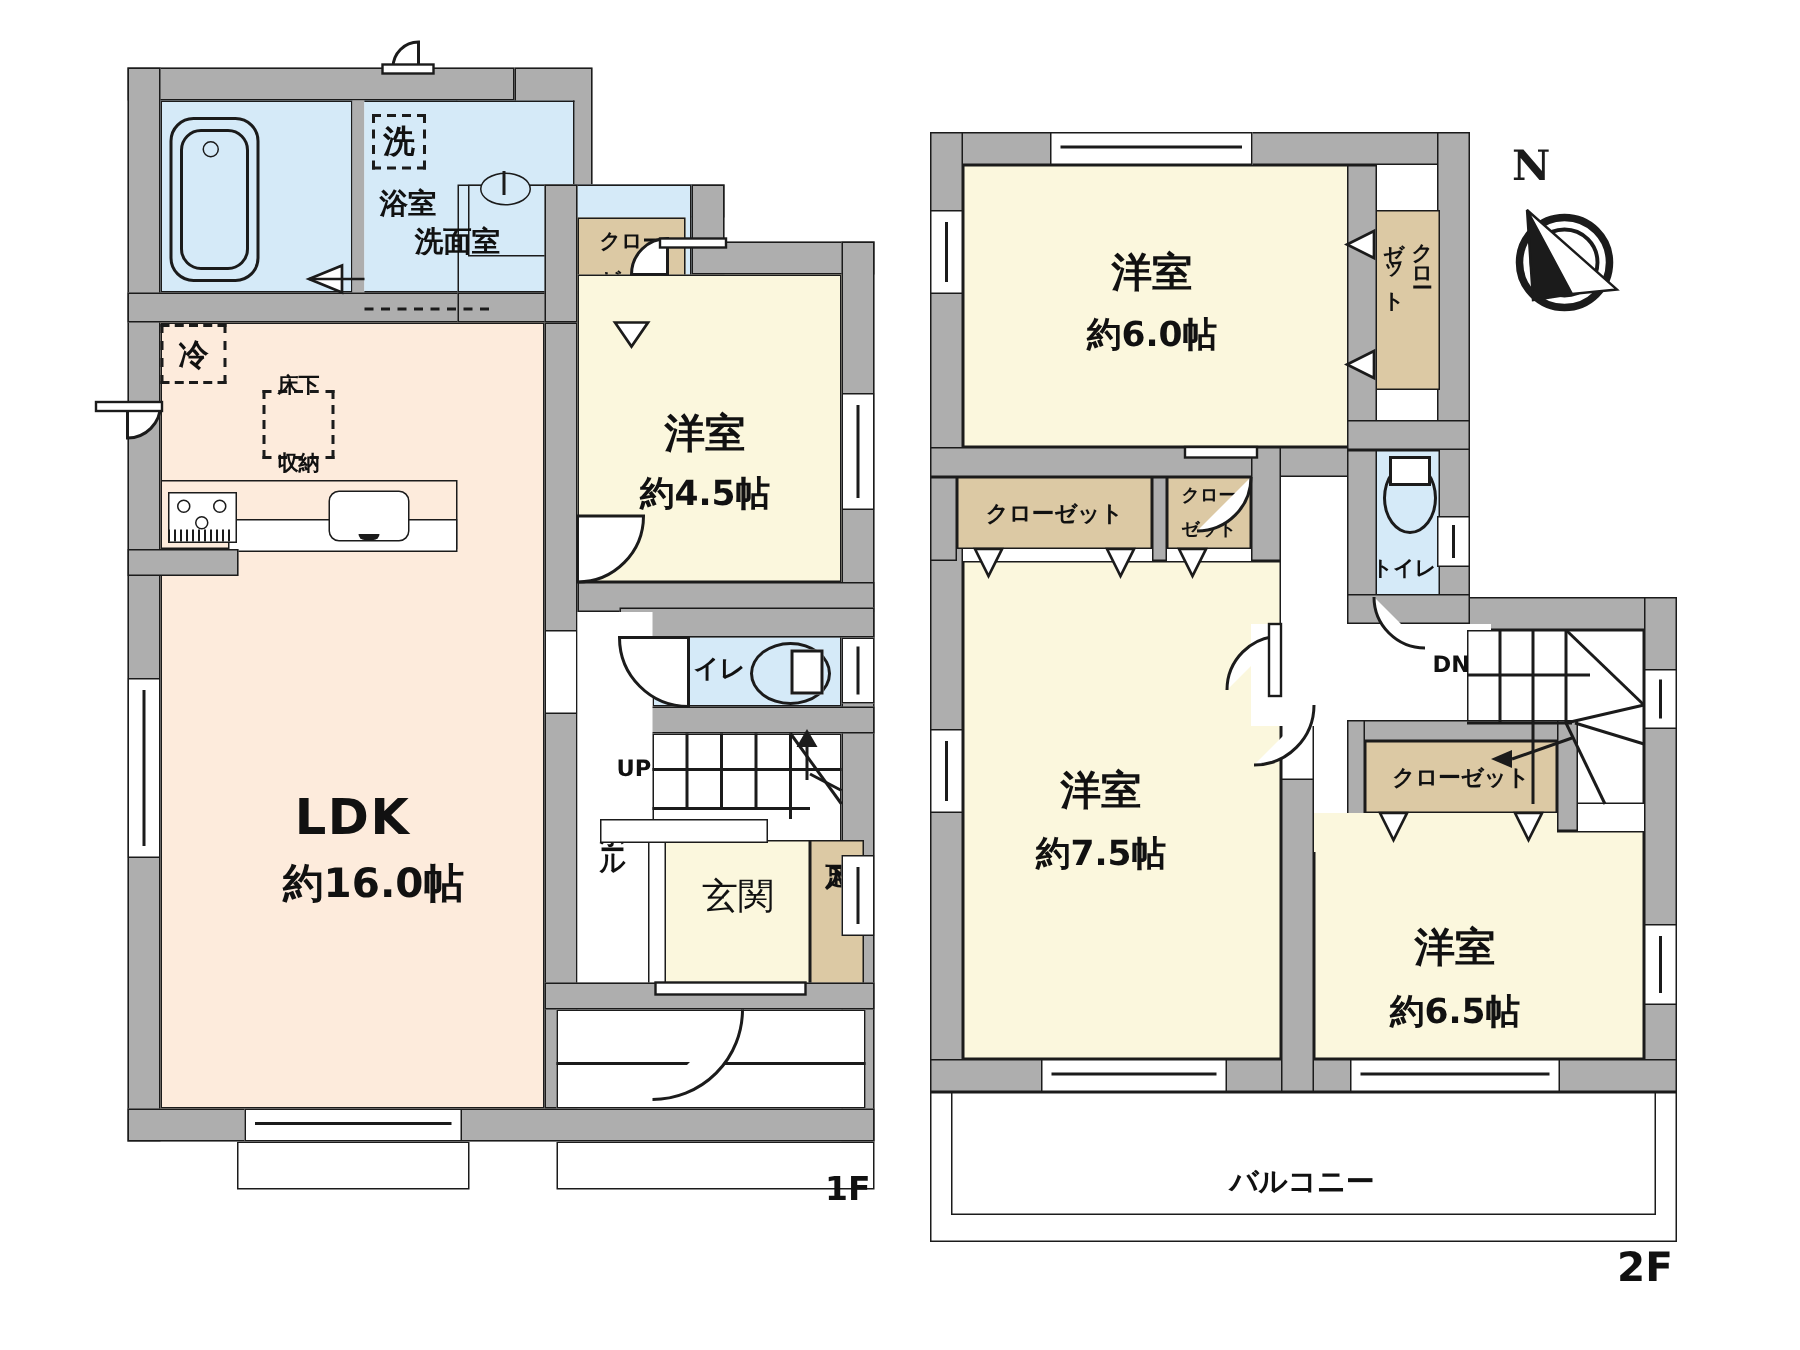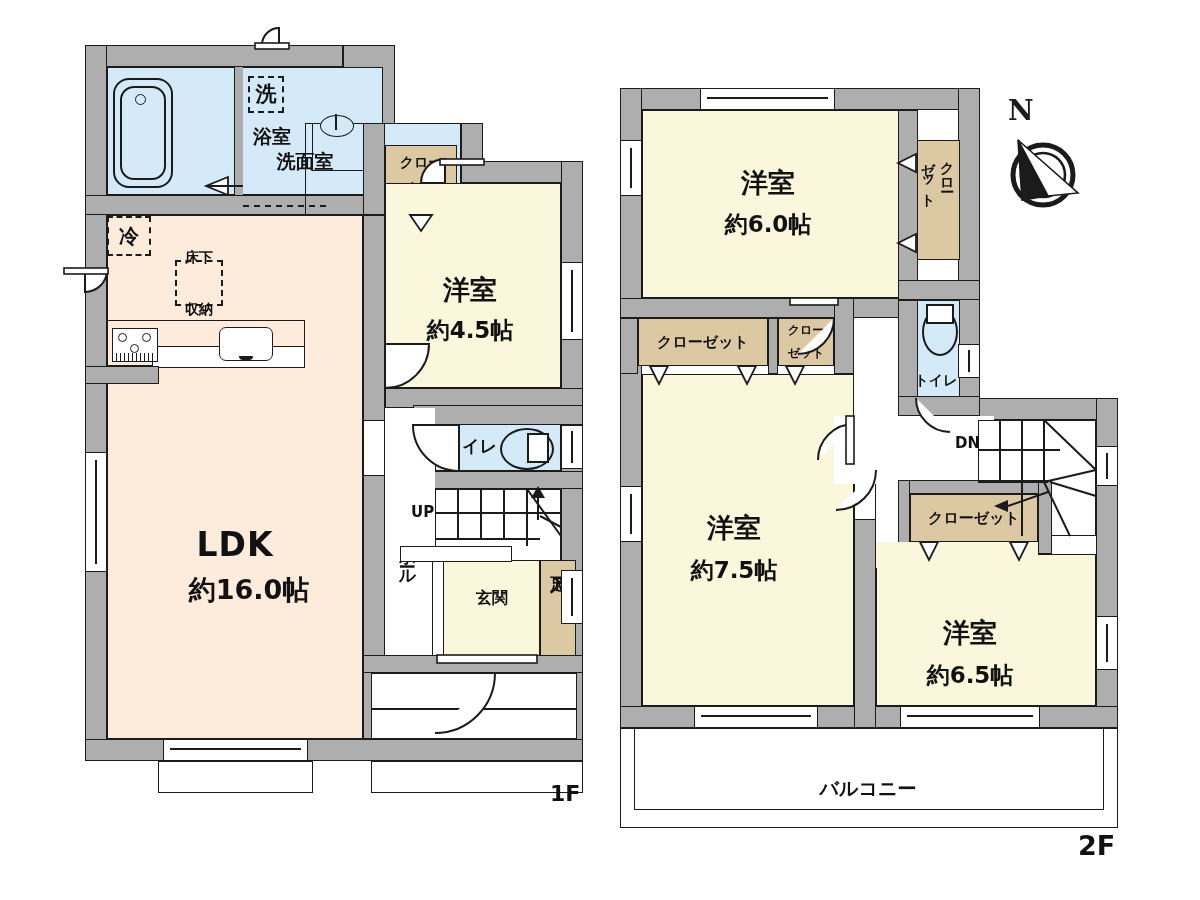--- a/index.html
+++ b/index.html
@@ -129,21 +129,21 @@
   <div class="white" style="left:561px;top:425px;width:22px;height:44px;border:1.6px solid #1b1b1b;background:#ffffff;"></div>
   <div class="thinline" style="left:571px;top:431px;width:2.4px;height:32px;"></div>
 
   <div class="white" style="left:385px;top:408px;width:50px;height:252px;background:#ffffff;border:none;"></div>
   <span class="lbl vert" style="left:398px;top:538px;font-size:17px;font-weight:600;">ホール</span>
 
   <div class="white" style="left:435px;top:489px;width:126px;height:103px;border:1.6px solid #1b1b1b;background:#ffffff;"></div>
   <span class="lbl" style="left:411px;top:505px;font-size:15px;font-weight:600;">UP</span>
 
   <div class="fillonly" style="left:435px;top:560px;width:105px;height:100px;background:#FBF7DD;border:1.6px solid #1b1b1b;"></div>
-  <span class="lbl c" style="left:492px;top:598px;font-size:16px;font-weight:700;">玄関</span>
+  <span class="lbl c" style="left:492px;top:598px;font-size:24px;font-weight:400;">玄関</span>
   <div class="white" style="left:432px;top:560px;width:12px;height:100px;background:#ffffff;border:1.6px solid #1b1b1b;"></div>
 
   <div class="fillonly" style="left:540px;top:560px;width:36px;height:100px;background:#DCC9A4;border:1.6px solid #1b1b1b;"></div>
   <span class="lbl vert" style="left:549px;top:565px;font-size:15px;font-weight:600;">下足入</span>
   <div class="white" style="left:561px;top:570px;width:22px;height:54px;border:1.6px solid #1b1b1b;background:#ffffff;"></div>
   <div class="thinline" style="left:571px;top:578px;width:2.4px;height:38px;"></div>
 
   <div class="wall" style="left:363px;top:655px;width:220px;height:18px;"></div>
   <div class="white" style="left:371px;top:673px;width:206px;height:66px;border:1.6px solid #1b1b1b;background:#ffffff;"></div>
   <div class="thinline" style="left:371px;top:708px;width:206px;height:1.8px;"></div>

